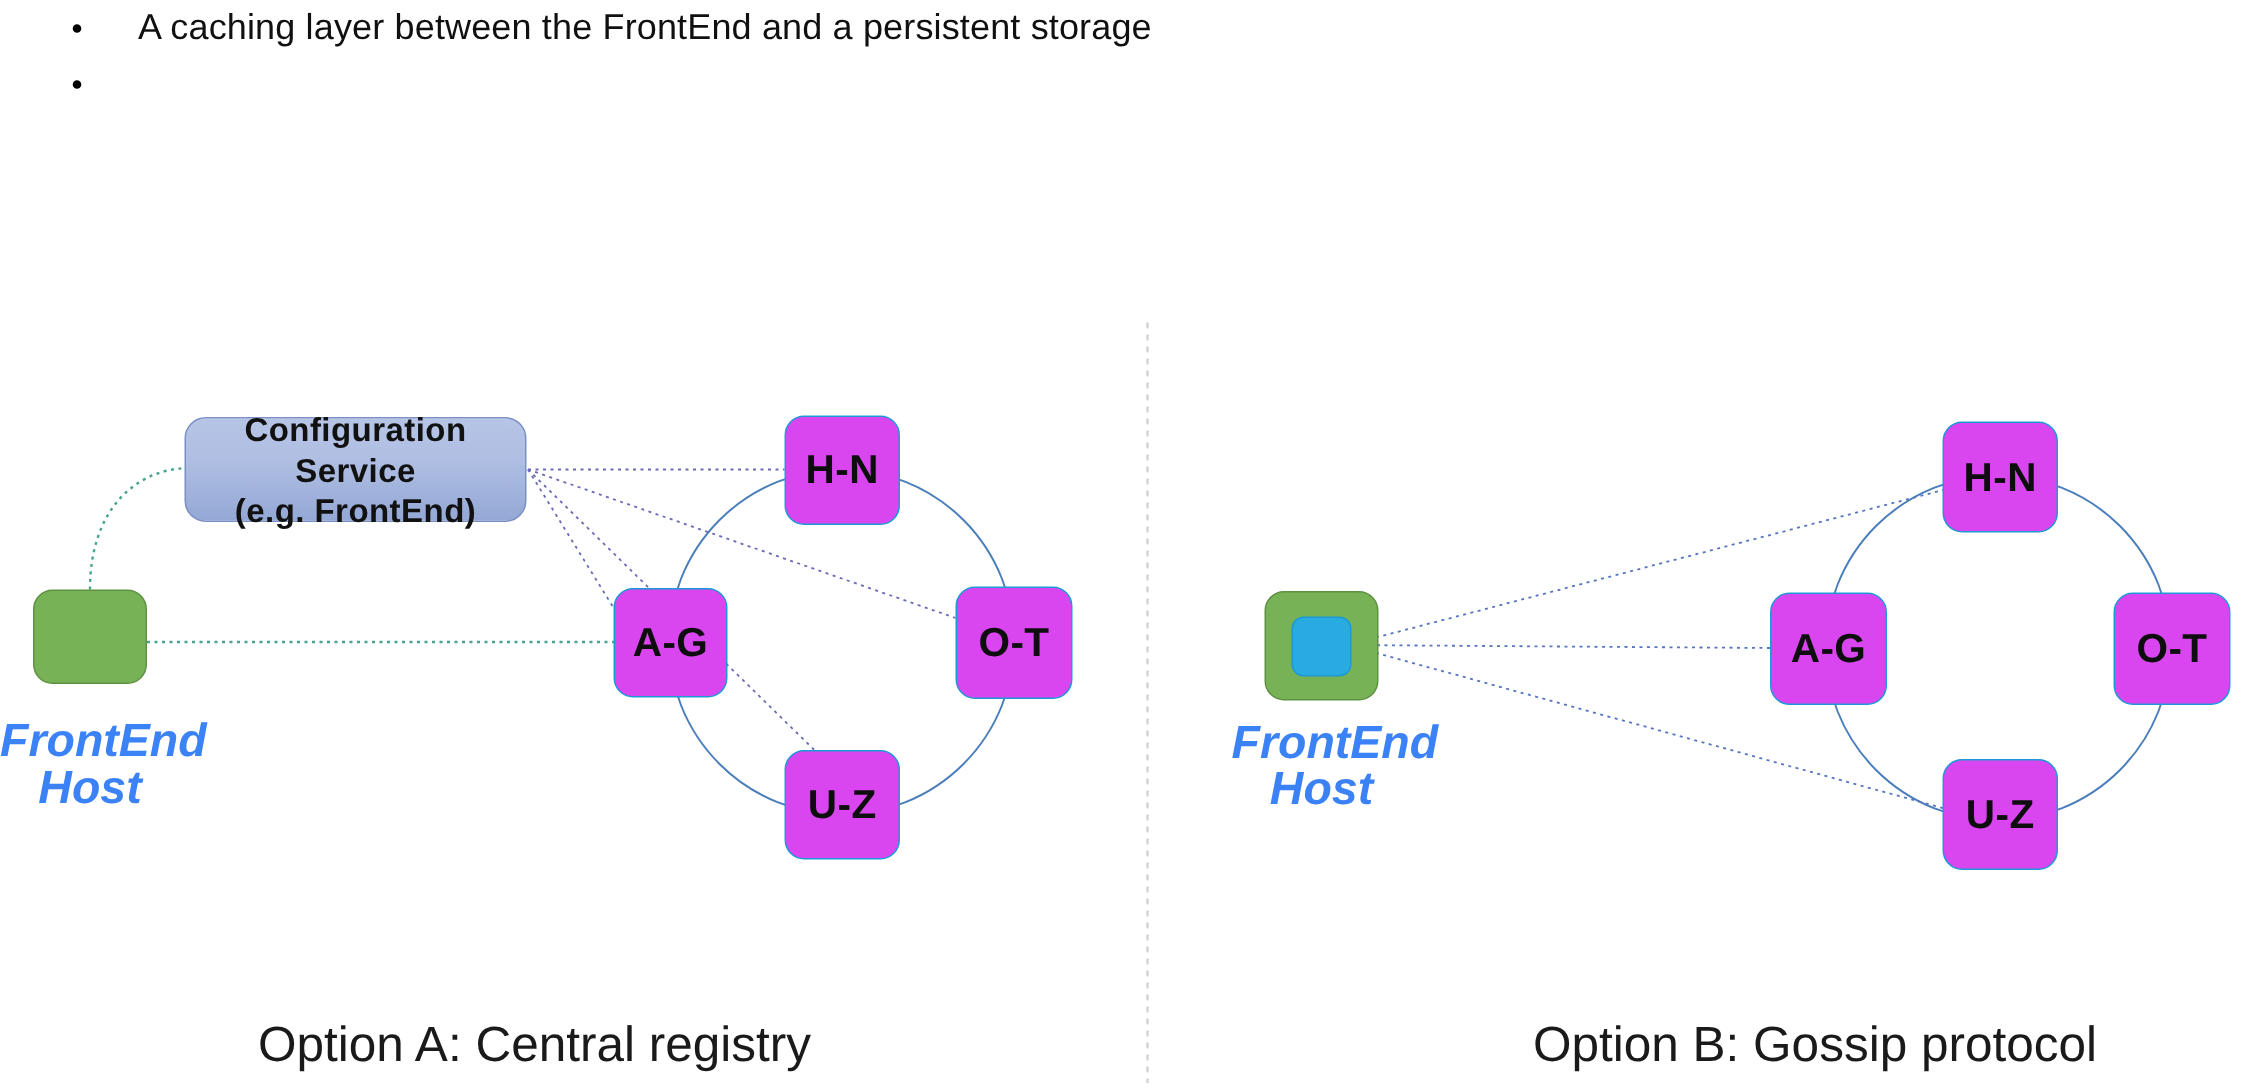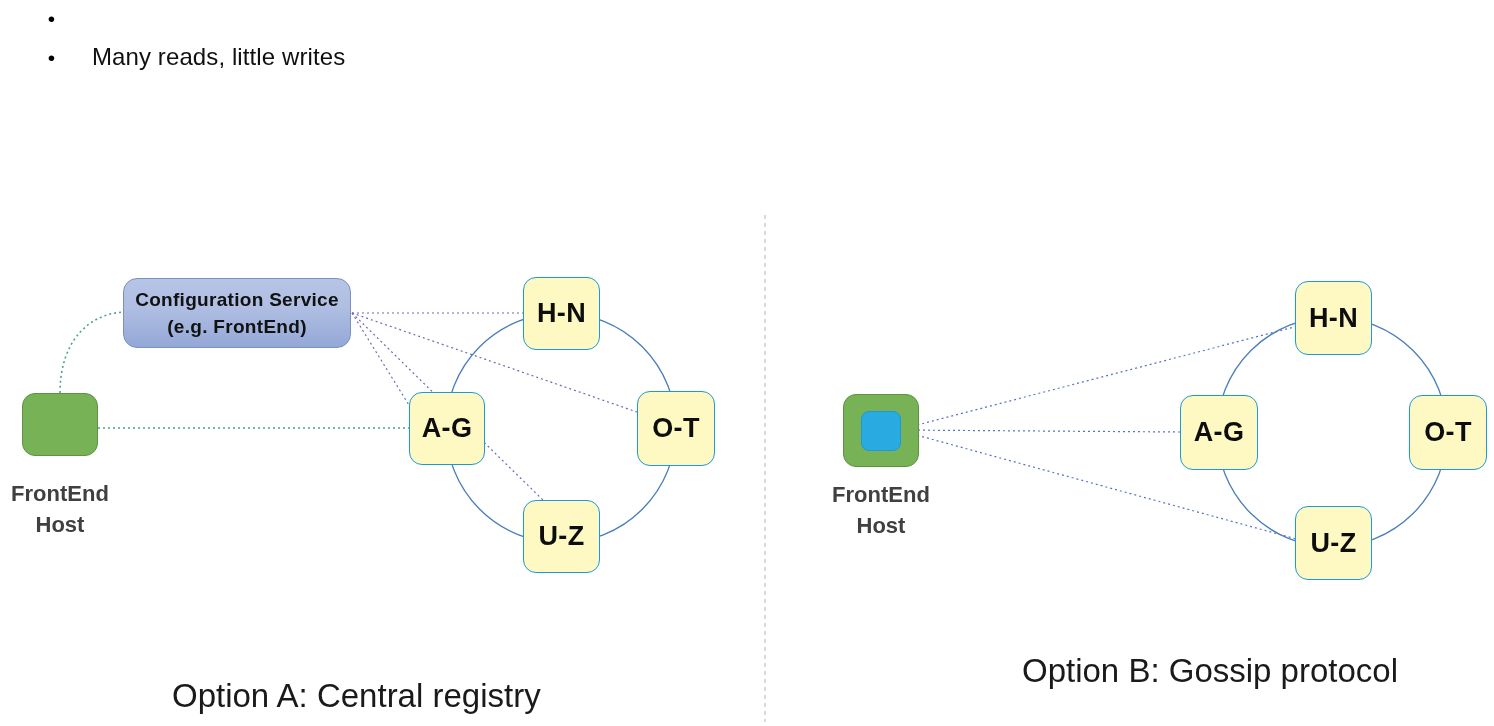--- a/index.html
+++ b/index.html
@@ -59,21 +59,21 @@
     position: absolute;
     box-sizing: border-box;
     display: flex;
     align-items: center;
     justify-content: center;
     font-weight: bold;
     letter-spacing: 0.3px;
   }
 
   .ring-node {
-    background: #fef9c3;
+    background: #d946ef;
     border: 1px solid #1C9AD6;
     border-radius: 13px;
     color: #0d0d0d;
     font-size: 27px;
   }
 
   .host-node {
     background: #77B257;
     border: 1px solid #5E9140;
     border-radius: 13px;
@@ -83,55 +83,56 @@
     width: 38px;
     height: 38px;
     background: #29ABE2;
     border: 1px solid #1C9AD6;
     border-radius: 8px;
   }
 
   .host-label {
     position: absolute;
     text-align: center;
-    font-size: 22px;
+    font-size: 31px;
     font-weight: bold;
     line-height: 31px;
-    color: #404040;
+    color: #3b82f6;
+    font-style: italic;
   }
 
   .config-node {
     background: linear-gradient(180deg, #B6C4E6 0%, #AFBEE2 42%, #94A8D6 100%);
     border: 1px solid #7B8FC4;
     border-radius: 14px;
     flex-direction: column;
     color: #111111;
-    font-size: 19px;
+    font-size: 22px;
     font-weight: bold;
     line-height: 27px;
     text-align: center;
   }
 
   .caption {
     position: absolute;
     font-size: 33px;
     color: #1a1a1a;
     white-space: nowrap;
   }
 </style>
 </head>
 <body>
 
 <div id="bullet-list">
   <div class="bullet-row">
     <span class="bullet-marker">•</span>
+    <span class="bullet-text">A caching layer between the FrontEnd and a persistent storage</span>
   </div>
   <div class="bullet-row">
     <span class="bullet-marker">•</span>
-    <span class="bullet-text">Many reads, little writes</span>
   </div>
 </div>
 
 <svg id="diagram-canvas" width="1494" height="726" viewBox="0 0 1494 726" xmlns="http://www.w3.org/2000/svg">
 
   <line x1="765" y1="215" x2="765" y2="722" stroke="#D3D3D3" stroke-width="1.6" stroke-dasharray="4,4"></line>
 
   <circle cx="561" cy="428" r="115" fill="none" stroke="#4A7EBB" stroke-width="1.3"></circle>
 
   <path d="M 60 393 C 60 340 90 313 125 312" fill="none" stroke="#49A48F" stroke-width="1.6" stroke-dasharray="2,3"></path>
@@ -190,13 +191,13 @@
 <div class="node ring-node" style="left:1180px; top:395px; width:78px; height:75px;">
   <span>A-G</span>
 </div>
 <div class="node ring-node" style="left:1409px; top:395px; width:78px; height:75px;">
   <span>O-T</span>
 </div>
 <div class="node ring-node" style="left:1295px; top:506px; width:77px; height:74px;">
   <span>U-Z</span>
 </div>
 
-<div class="caption" style="left:1022px; top:652px;">Option B: Gossip protocol</div>
+<div class="caption" style="left:1022px; top:677px;">Option B: Gossip protocol</div>
 
 </body></html>

